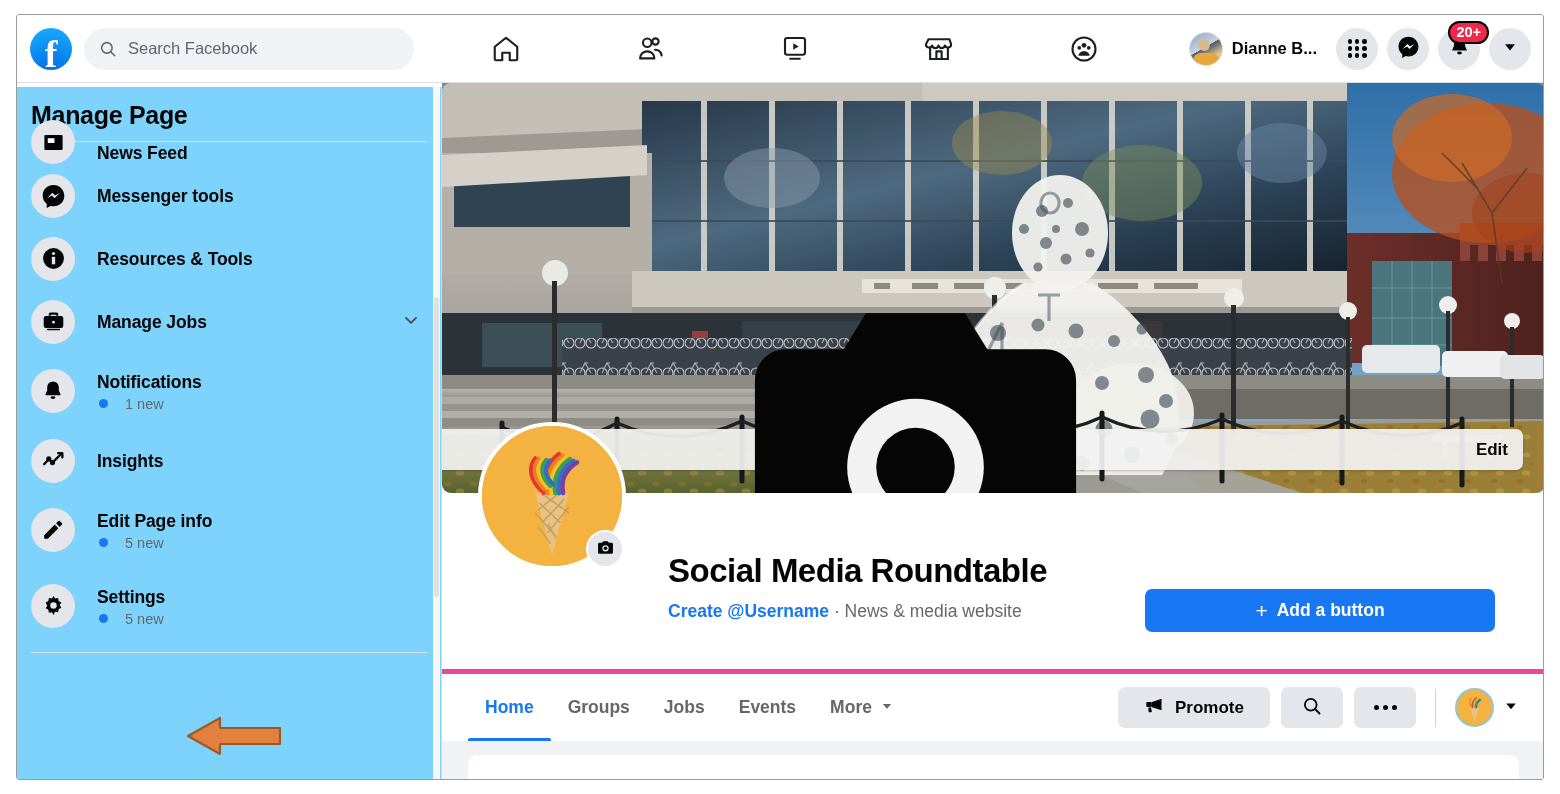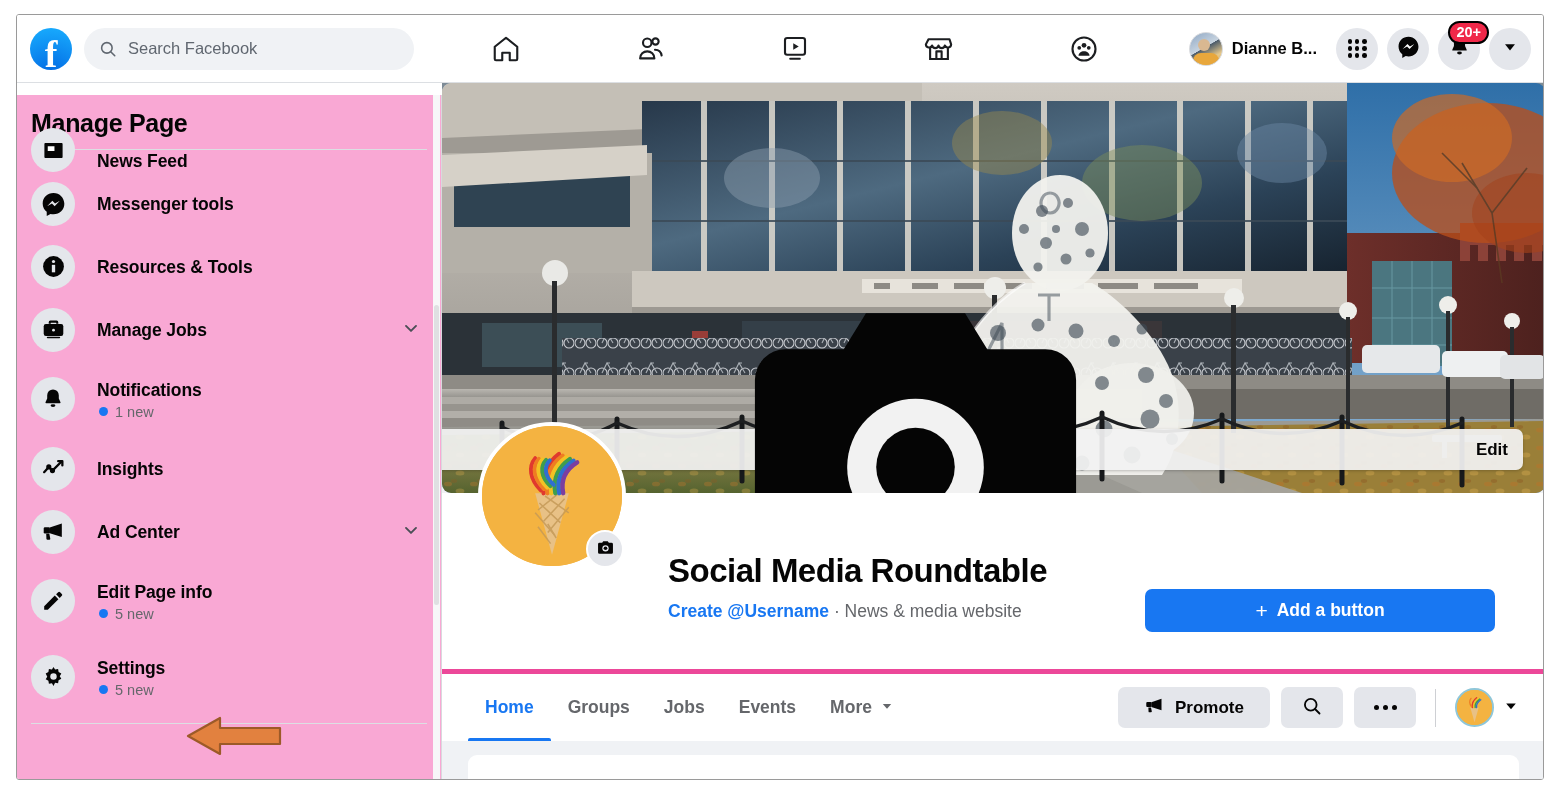--- a/index.html
+++ b/index.html
@@ -108,23 +108,23 @@
     padding: 0 6px; border: 2px solid #000000;
   }
   .dot-grid {
     width: 19px; height: 19px;
     display: grid; grid-template-columns: repeat(3,1fr); gap: 2.4px;
   }
   .dot-grid i { background: #050505; border-radius: 50%; display: block; width:100%; aspect-ratio:1; }
 
   
   #sidebar {
-    position: absolute; left: 0; top: 80px;
+    position: absolute; left: 0; top: 72px;
     width: 425px; height: 698px;
-    background: #f9a8d4;
+    background: #7dd3fc;
     border-right: 1px solid #d8dade;
     overflow: hidden;
   }
   #sidebar-title {
     font-size: 25px; font-weight: bold; color: #050505;
     padding: 14px 0 11px 14px; letter-spacing: -0.3px;
   }
   #sidebar-divider-top {
     height: 1px; background: #dcdfe3; margin: 0 14px;
   }
@@ -140,21 +140,21 @@
     background: #e4e6eb; flex: 0 0 auto;
     display: flex; align-items: center; justify-content: center;
   }
   .side-item .txt { margin-left: 22px; flex: 1 1 auto; }
   .side-item .lbl {
     font-size: 17.5px; color: #050505; font-weight: 600; line-height: 22px;
     letter-spacing: -0.1px;
   }
   .side-item .sub {
     font-size: 14.5px; color: #65676b; margin-top: 3px;
-    display: flex; align-items: center; gap: 7px; padding-left: 2px;
+    display: flex; align-items: center; gap: 17px; padding-left: 2px;
   }
   .side-item .sub .bluedot {
     width: 9px; height: 9px; border-radius: 50%; background: #1877f2;
     display: inline-block; flex: 0 0 auto;
   }
   .side-item .chev { flex: 0 0 auto; padding-right: 6px; }
   .side-item.has-sub { height: 76px; }
   .side-item.clipped { height: 44px; align-items: flex-end; }
 
   #sidebar-divider-bottom {
@@ -509,37 +509,20 @@
             <circle cx="7.5" cy="10.5" r="1.4" fill="#050505"></circle>
             <circle cx="11" cy="14" r="1.4" fill="#050505"></circle>
             <polyline points="16.5,5 20.5,5 20.5,9"></polyline>
           </svg>
         </span>
         <span class="txt">
           <span class="lbl">Insights</span>
         </span>
       </div>
 
-      <div class="side-item">
-        <span class="ico">
-          <svg width="25" height="25" viewBox="0 0 24 24" fill="#050505">
-            <path d="M20 4.4v13L8.4 13.6V8.2z"></path>
-            <rect x="2.6" y="8" width="6" height="5.8" rx="1.2"></rect>
-            <path d="M5 14.2h3l.9 4.4a1 1 0 0 1-1 1.2H6.2a1 1 0 0 1-1-.8z"></path>
-          </svg>
-        </span>
-        <span class="txt">
-          <span class="lbl">Ad Center</span>
-        </span>
-        <span class="chev">
-          <svg width="20" height="20" viewBox="0 0 24 24" fill="none" stroke="#4b4f56" stroke-width="2.3" stroke-linecap="round" stroke-linejoin="round">
-            <polyline points="6,9.5 12,15.5 18,9.5"></polyline>
-          </svg>
-        </span>
-      </div>
 
 
       <div class="side-item has-sub">
         <span class="ico">
           <svg width="24" height="24" viewBox="0 0 24 24" fill="#050505">
             <path d="M3.2 17.2l10.6-10.6 3.6 3.6L6.8 20.8H3.2z"></path>
             <path d="M15.1 5.3l2.1-2.1a1.3 1.3 0 0 1 1.9 0l1.7 1.7a1.3 1.3 0 0 1 0 1.9l-2.1 2.1z"></path>
           </svg>
         </span>
         <span class="txt">

